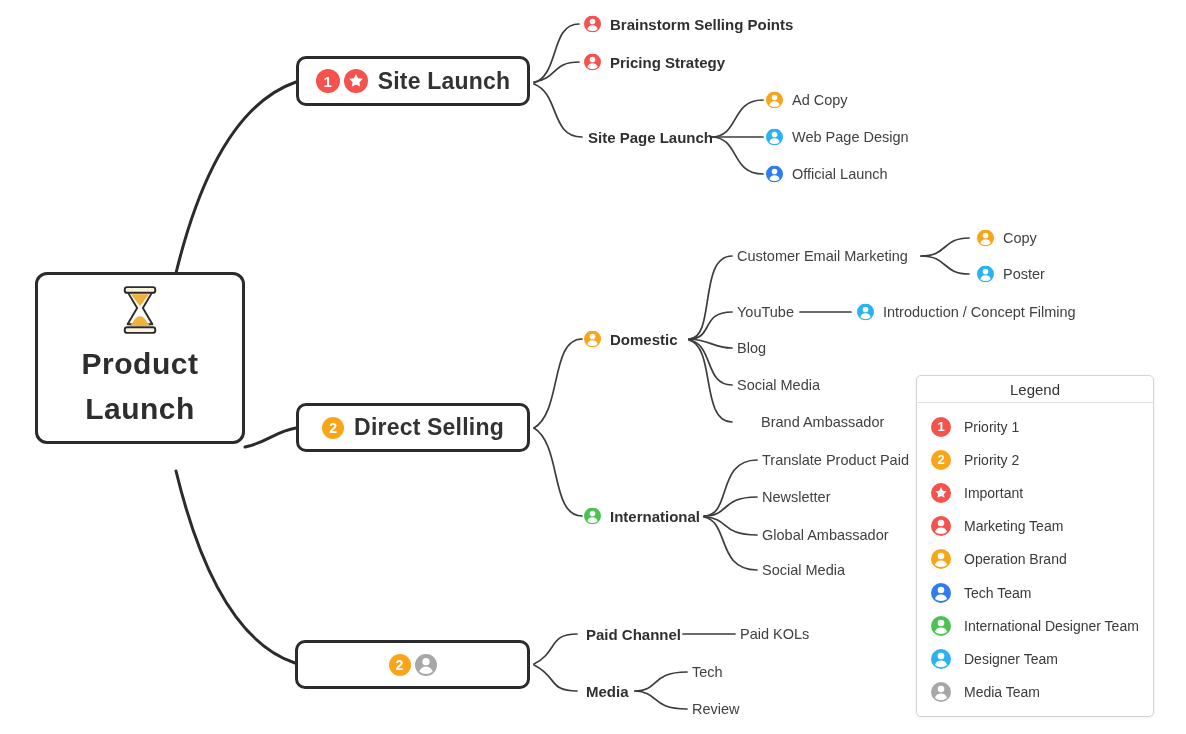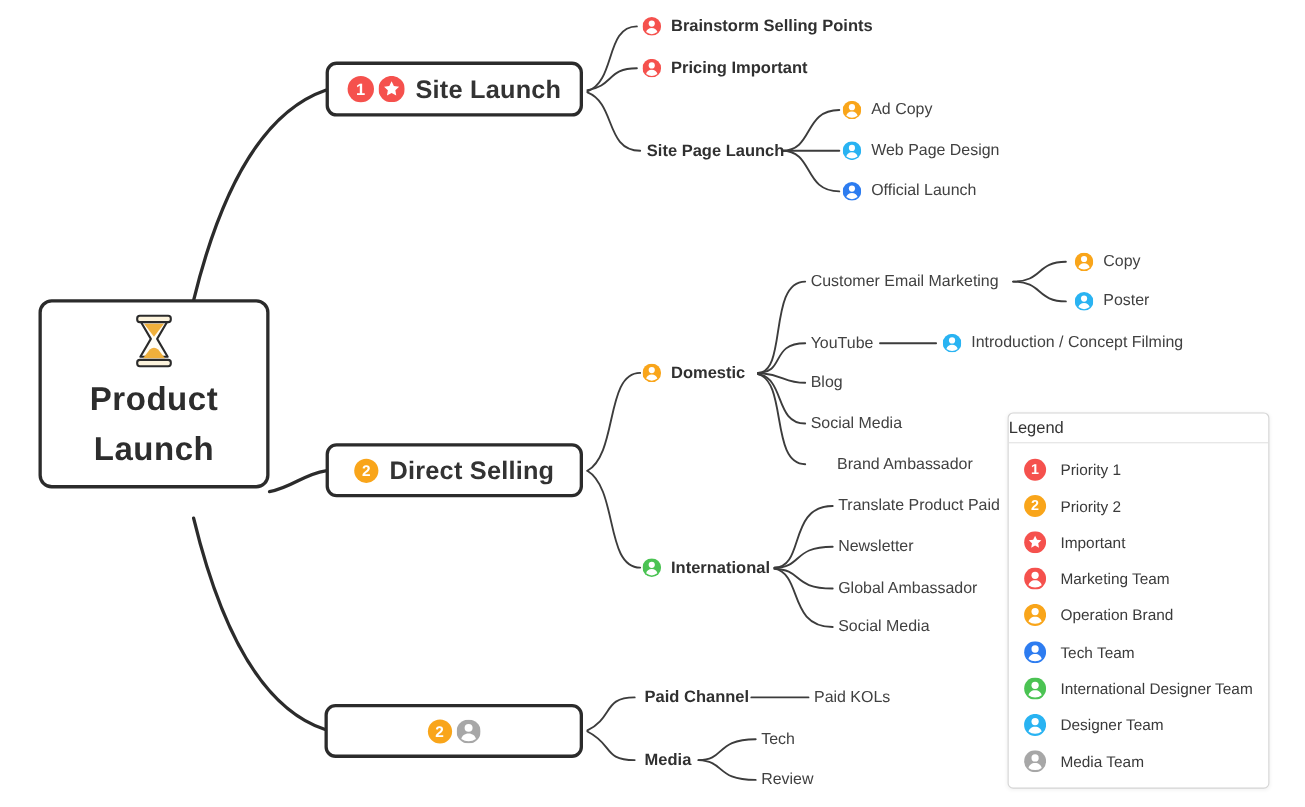--- a/index.html
+++ b/index.html
@@ -38,21 +38,21 @@
 
   
   .leaf { position:absolute; z-index:2; display:flex; gap:9px;
           transform:translateY(-50%); white-space:nowrap; font-size:14.5px; color:#414141; }
   .leaf.bold { font-weight:700; font-size:15px; color:#303030; }
 
   
   .legend { position:absolute; left:916px; top:375px; width:238px; height:342px; z-index:5;
             background:#fff; border:1px solid #d4d4d4; border-radius:5px;
             box-shadow:0 1px 4px rgba(0,0,0,.06); }
-  .legend-title { height:27px; line-height:27px; font-size:15px;
+  .legend-title { height:27px; line-height:27px; text-align:center; font-size:15px;
                   color:#333; border-bottom:1px solid #e2e2e2; }
   .legend-items { padding:7px 0 0 14px; }
   .legend-item { display:flex; align-items:center; gap:13px; height:33.2px; }
   .legend-label { font-size:14px; color:#3a3a3a; }
 </style>
 </head>
 <body>
 
 <svg width="0" height="0" style="position:absolute" aria-hidden="true">
   <defs>
@@ -142,21 +142,21 @@
   <div class="leaf bold" style="left:584px;top:24px">
     <svg class="picon c-red">
         <use href="#icon-person"></use>
       </svg>
     <span>Brainstorm Selling Points</span>
   </div>
   <div class="leaf bold" style="left:584px;top:62px">
     <svg class="picon c-red">
         <use href="#icon-person"></use>
       </svg>
-    <span>Pricing Important</span>
+    <span>Pricing Strategy</span>
   </div>
   <div class="leaf bold" style="left:588px;top:137px">
     <span>Site Page Launch</span>
   </div>
   <div class="leaf" style="left:766px;top:100px">
     <svg class="picon c-orange">
         <use href="#icon-person"></use>
       </svg>
     <span>Ad Copy</span>
   </div>

